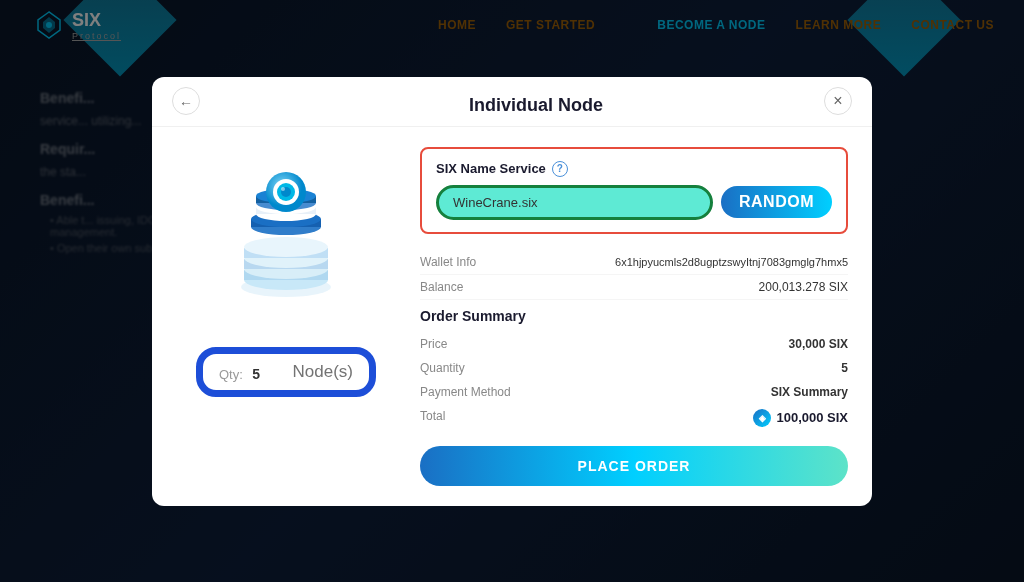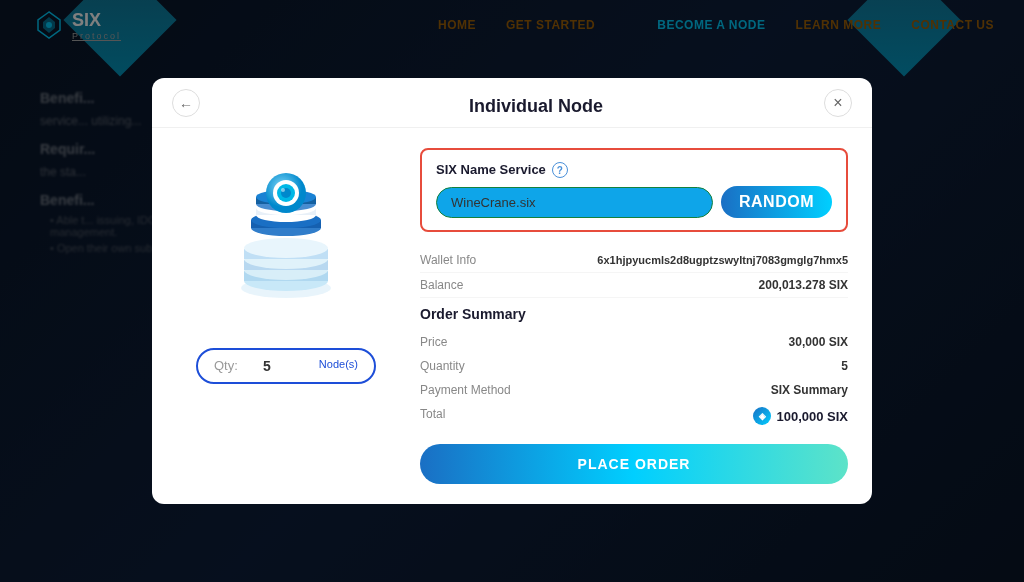--- a/index.html
+++ b/index.html
@@ -185,41 +185,41 @@
       margin-bottom: 20px;
     }
 
     
     .node-svg {
       width: 150px;
       height: 150px;
     }
 
     .qty-box {
-      border: 2px solid #1d4ed8;
+      border: 7px solid #1d4ed8;
       border-radius: 20px;
       padding: 8px 16px;
       display: flex;
-      align-items: flex-start;
+      align-items: flex-end;
       width: 180px;
       justify-content: space-between;
     }
     .qty-label {
       font-size: 13px;
       color: #999;
       font-weight: 500;
     }
     .qty-value {
       font-size: 14px;
       color: #333;
       font-weight: 600;
     }
     .qty-unit {
-      font-size: 11px;
-      color: #1d4ed8;
+      font-size: 17px;
+      color: #737373;
       padding-left: 23px;
     }
 
     
     .modal-right {
       flex: 1;
     }
 
     
     .sns-section {
@@ -249,27 +249,27 @@
       justify-content: center;
       cursor: pointer;
     }
     .sns-input-row {
       display: flex;
       align-items: center;
       gap: 8px;
     }
     .sns-input {
       flex: 1;
-      border: 1px solid #15803d;
+      border: 3px solid #15803d;
       border-radius: 20px;
       padding: 7px 14px;
       font-size: 13px;
       color: #333;
       outline: none;
-      background: #0ea5e9;
+      background: #5eead4;
     }
     .sns-random-btn {
       background: linear-gradient(90deg, #1a6fc4, #00cfff);
       color: white;
       border: none;
       border-radius: 20px;
       padding: 7px 18px;
       font-size: 16px;
       font-weight: 700;
       letter-spacing: 0.5px;
@@ -284,21 +284,21 @@
       padding: 5px 0;
       border-bottom: 1px solid #f5f5f5;
     }
     .info-row-label {
       font-size: 12px;
       color: #888;
     }
     .info-row-value {
       font-size: 12px;
       color: #333;
-      font-weight: 700;
+      font-weight: 400;
       max-width: 260px;
       word-break: break-all;
     }
 
     
     .order-summary-title {
       font-size: 14px;
       font-weight: 700;
       color: #1a1a2e;
       margin: 8px 0 8px;

